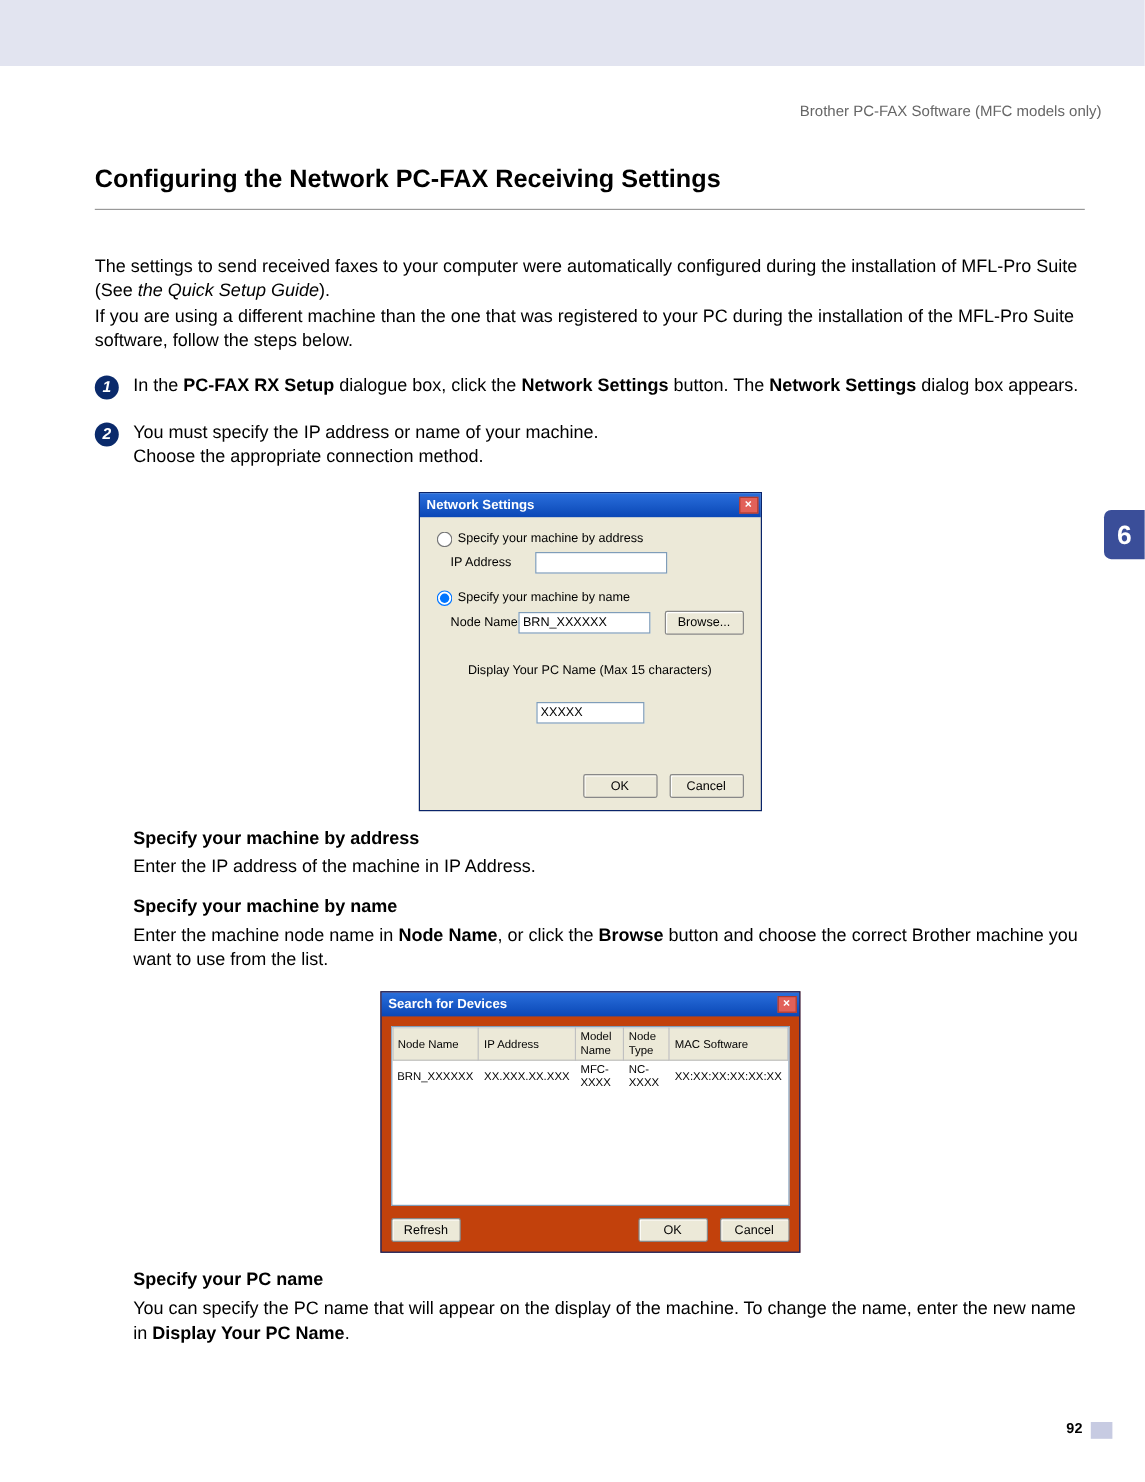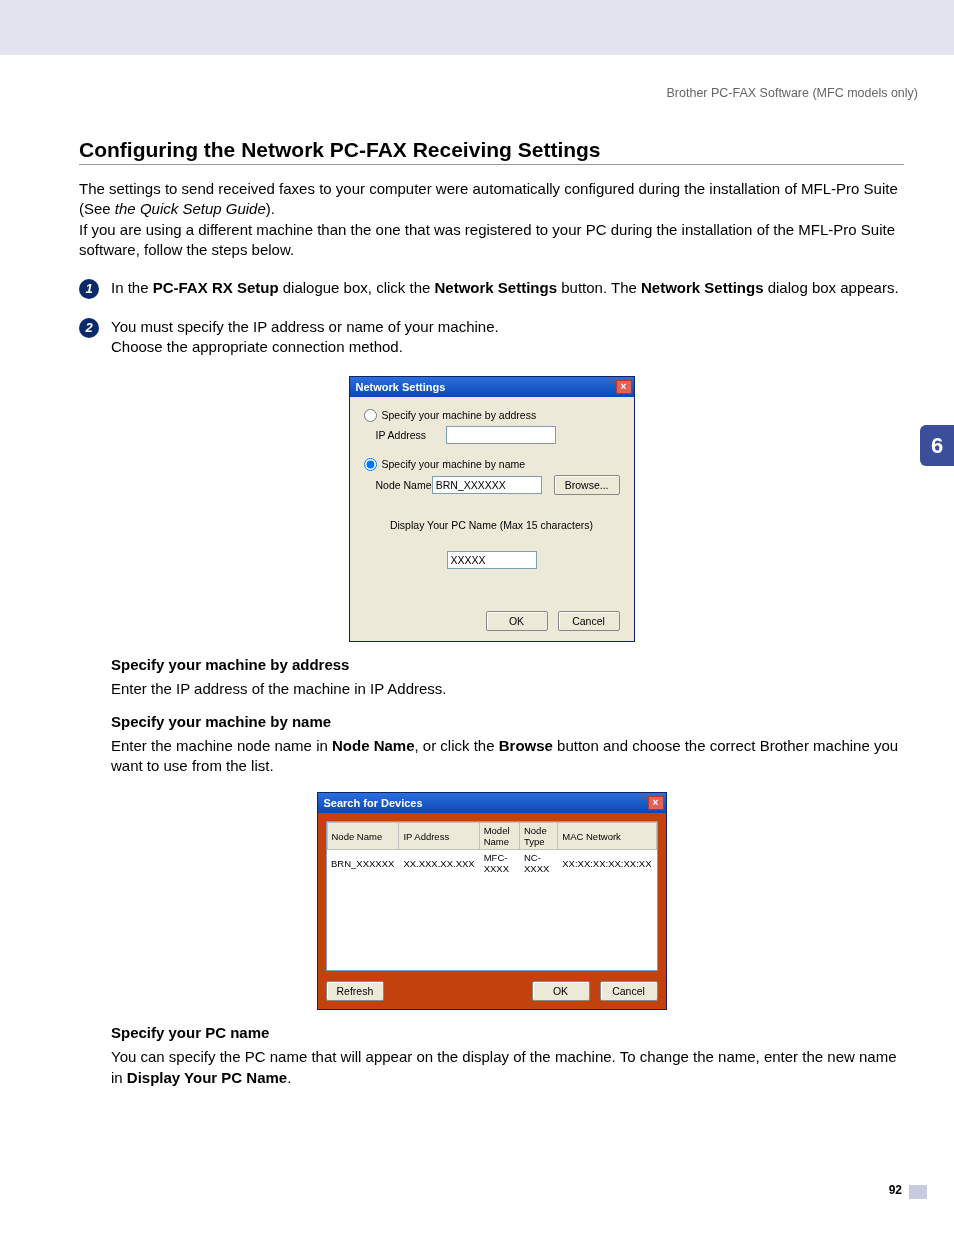--- a/index.html
+++ b/index.html
@@ -27,23 +27,23 @@
   }
   .content {
     position: absolute;
     top: 138px;
     left: 79px;
     width: 825px;
   }
   h1.section-title {
     font-size: 21px;
     font-weight: bold;
-    padding-bottom: 2px;
+    padding-bottom: 12px;
     border-bottom: 1px solid #999;
-    margin-bottom: 14px;
+    margin-bottom: 38px;
   }
   p.body {
     font-size: 15px;
     line-height: 1.35;
     margin-bottom: 0;
   }
   .italic { font-style: italic; }
   .bold { font-weight: bold; }
   .step {
     display: flex;
@@ -322,21 +322,21 @@
     </div>
     <div class="d2-body">
       <div class="d2-table-wrap">
         <table class="d2-table">
           <thead>
               <tr>
             <th>Node Name</th>
             <th>IP Address</th>
             <th>Model Name</th>
             <th>Node Type</th>
-            <th>MAC Network</th>
+            <th>MAC Software</th>
           </tr>
             </thead>
           <tbody>
             <tr>
               <td>BRN_XXXXXX</td>
               <td>XX.XXX.XX.XXX</td>
               <td>MFC-XXXX</td>
               <td>NC-XXXX</td>
               <td>XX:XX:XX:XX:XX:XX</td>
             </tr>

